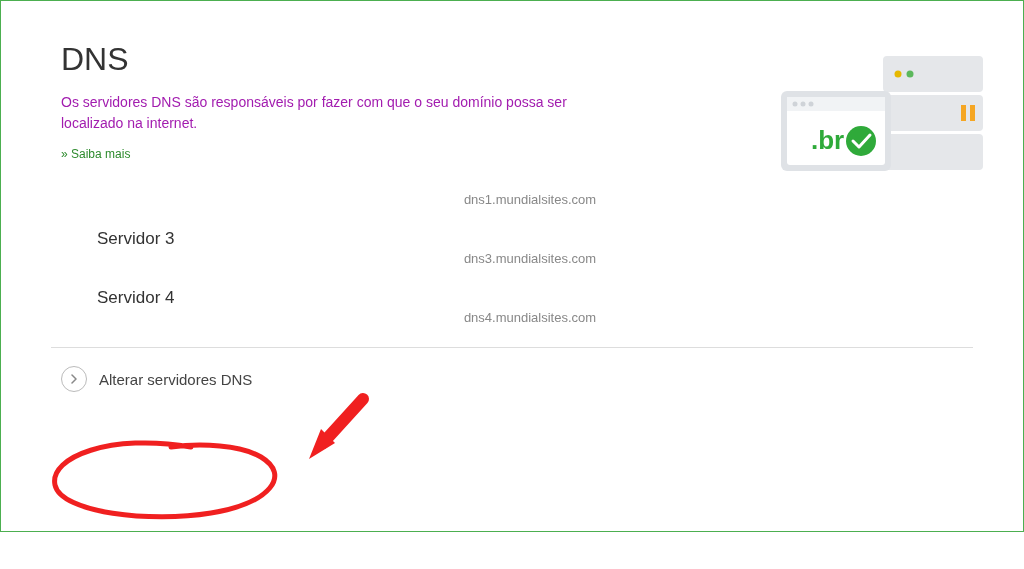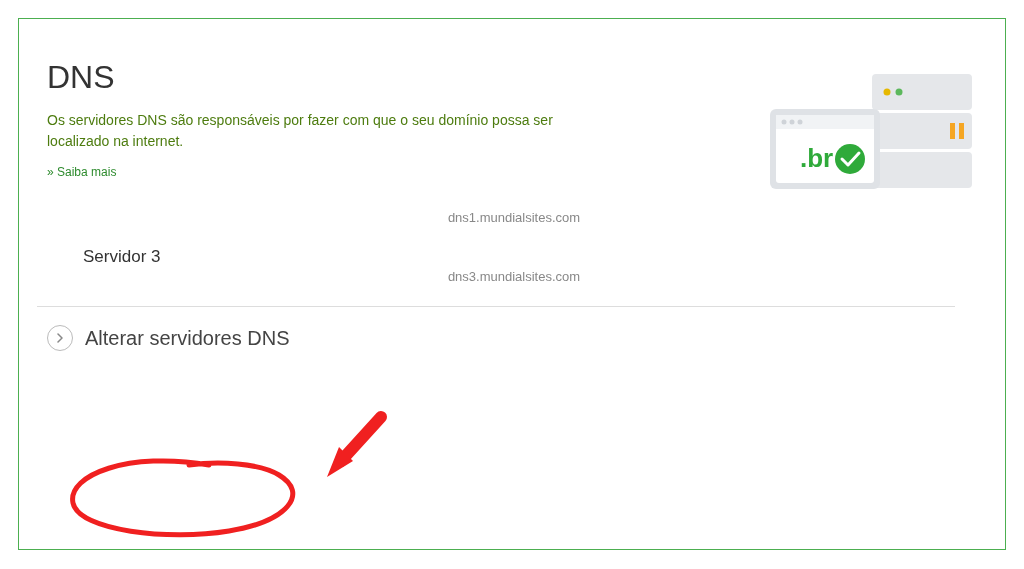--- a/index.html
+++ b/index.html
@@ -5,35 +5,34 @@
     * { margin: 0; padding: 0; box-sizing: border-box; }
     body {
       font-family: Arial, Helvetica, sans-serif;
       background: #fff;
       width: 1024px;
       height: 569px;
       position: relative;
     }
     .panel {
       border: 1px solid #4caf50;
-      margin: 18px;
       height: 532px;
-      padding: 40px 60px 30px 28px;
+      padding: 40px 60px 30px 60px;
       position: relative;
       background: #fff;
     }
     .title {
       font-size: 32px;
       color: #333;
       font-weight: 400;
       margin-bottom: 14px;
     }
     .description {
       font-size: 14px;
-      color: #4d7c0f;
+      color: #a21caf;
       line-height: 1.5;
       max-width: 530px;
       margin-bottom: 10px;
     }
     .learn-more {
       font-size: 12px;
       color: #2e8b2e;
       text-decoration: none;
       display: inline-block;
     }
@@ -75,26 +74,26 @@
       height: 26px;
       border: 1px solid #bbb;
       border-radius: 50%;
       display: flex;
       align-items: center;
       justify-content: center;
       color: #777;
       font-size: 14px;
     }
     .action-label {
-      font-size: 20px;
+      font-size: 15px;
       color: #444;
     }
     .illustration {
       position: absolute;
-      right: 23px;
+      right: 30px;
       top: 30px;
       width: 230px;
       height: 170px;
     }
     .annotation-circle {
       position: absolute;
       left: 40px;
       bottom: 6px;
       width: 260px;
       height: 90px;
@@ -122,20 +121,24 @@
     <span>» </span><span>Saiba mais</span>
   </a>
 
   <div class="servers">
     <div class="server-item">
       <div class="server-value">dns1.mundialsites.com</div>
     </div>
     <div class="server-item">
       <div class="server-label">Servidor 3</div>
       <div class="server-value">dns3.mundialsites.com</div>
+    </div>
+    <div class="server-item">
+      <div class="server-label">Servidor 4</div>
+      <div class="server-value">dns4.mundialsites.com</div>
     </div>
   </div>
 
   <hr class="divider">
 
   <div class="action-row">
     <span class="chev-circle">
       <svg width="10" height="10" viewBox="0 0 10 10">
           <path d="M3 1 L7 5 L3 9" stroke="#888" stroke-width="1.5" fill="none" stroke-linecap="round" stroke-linejoin="round"></path>
         </svg>

